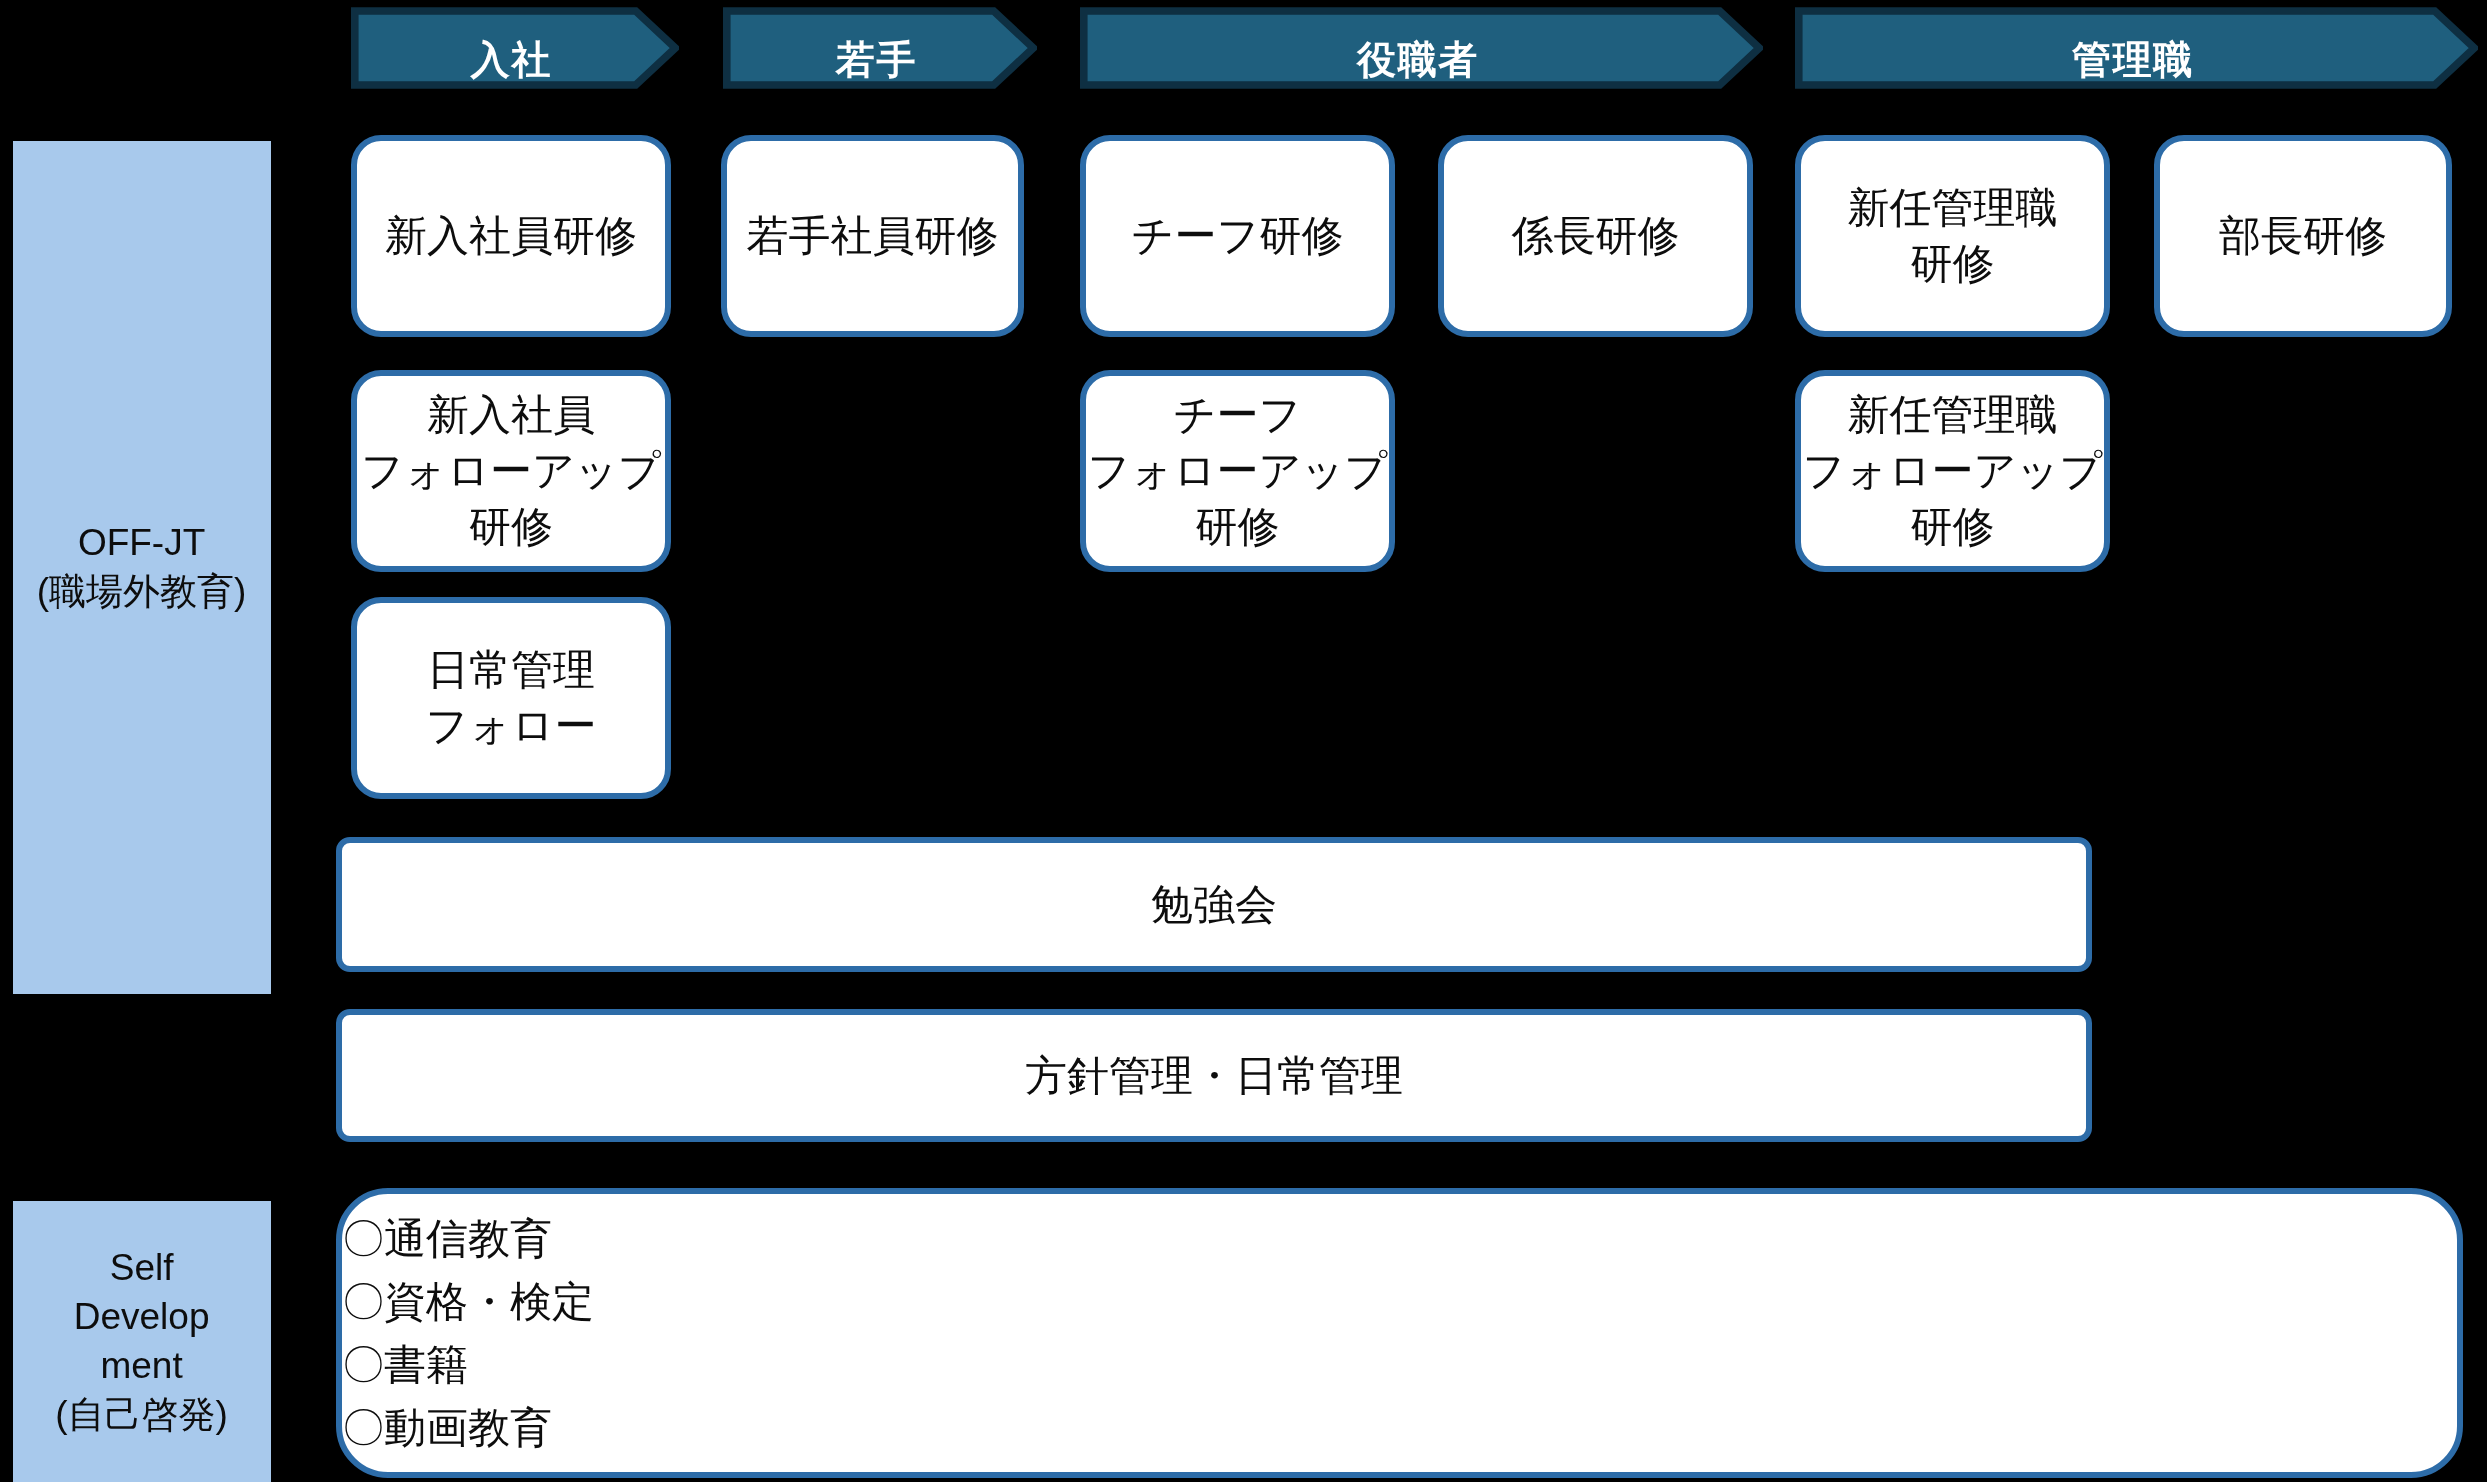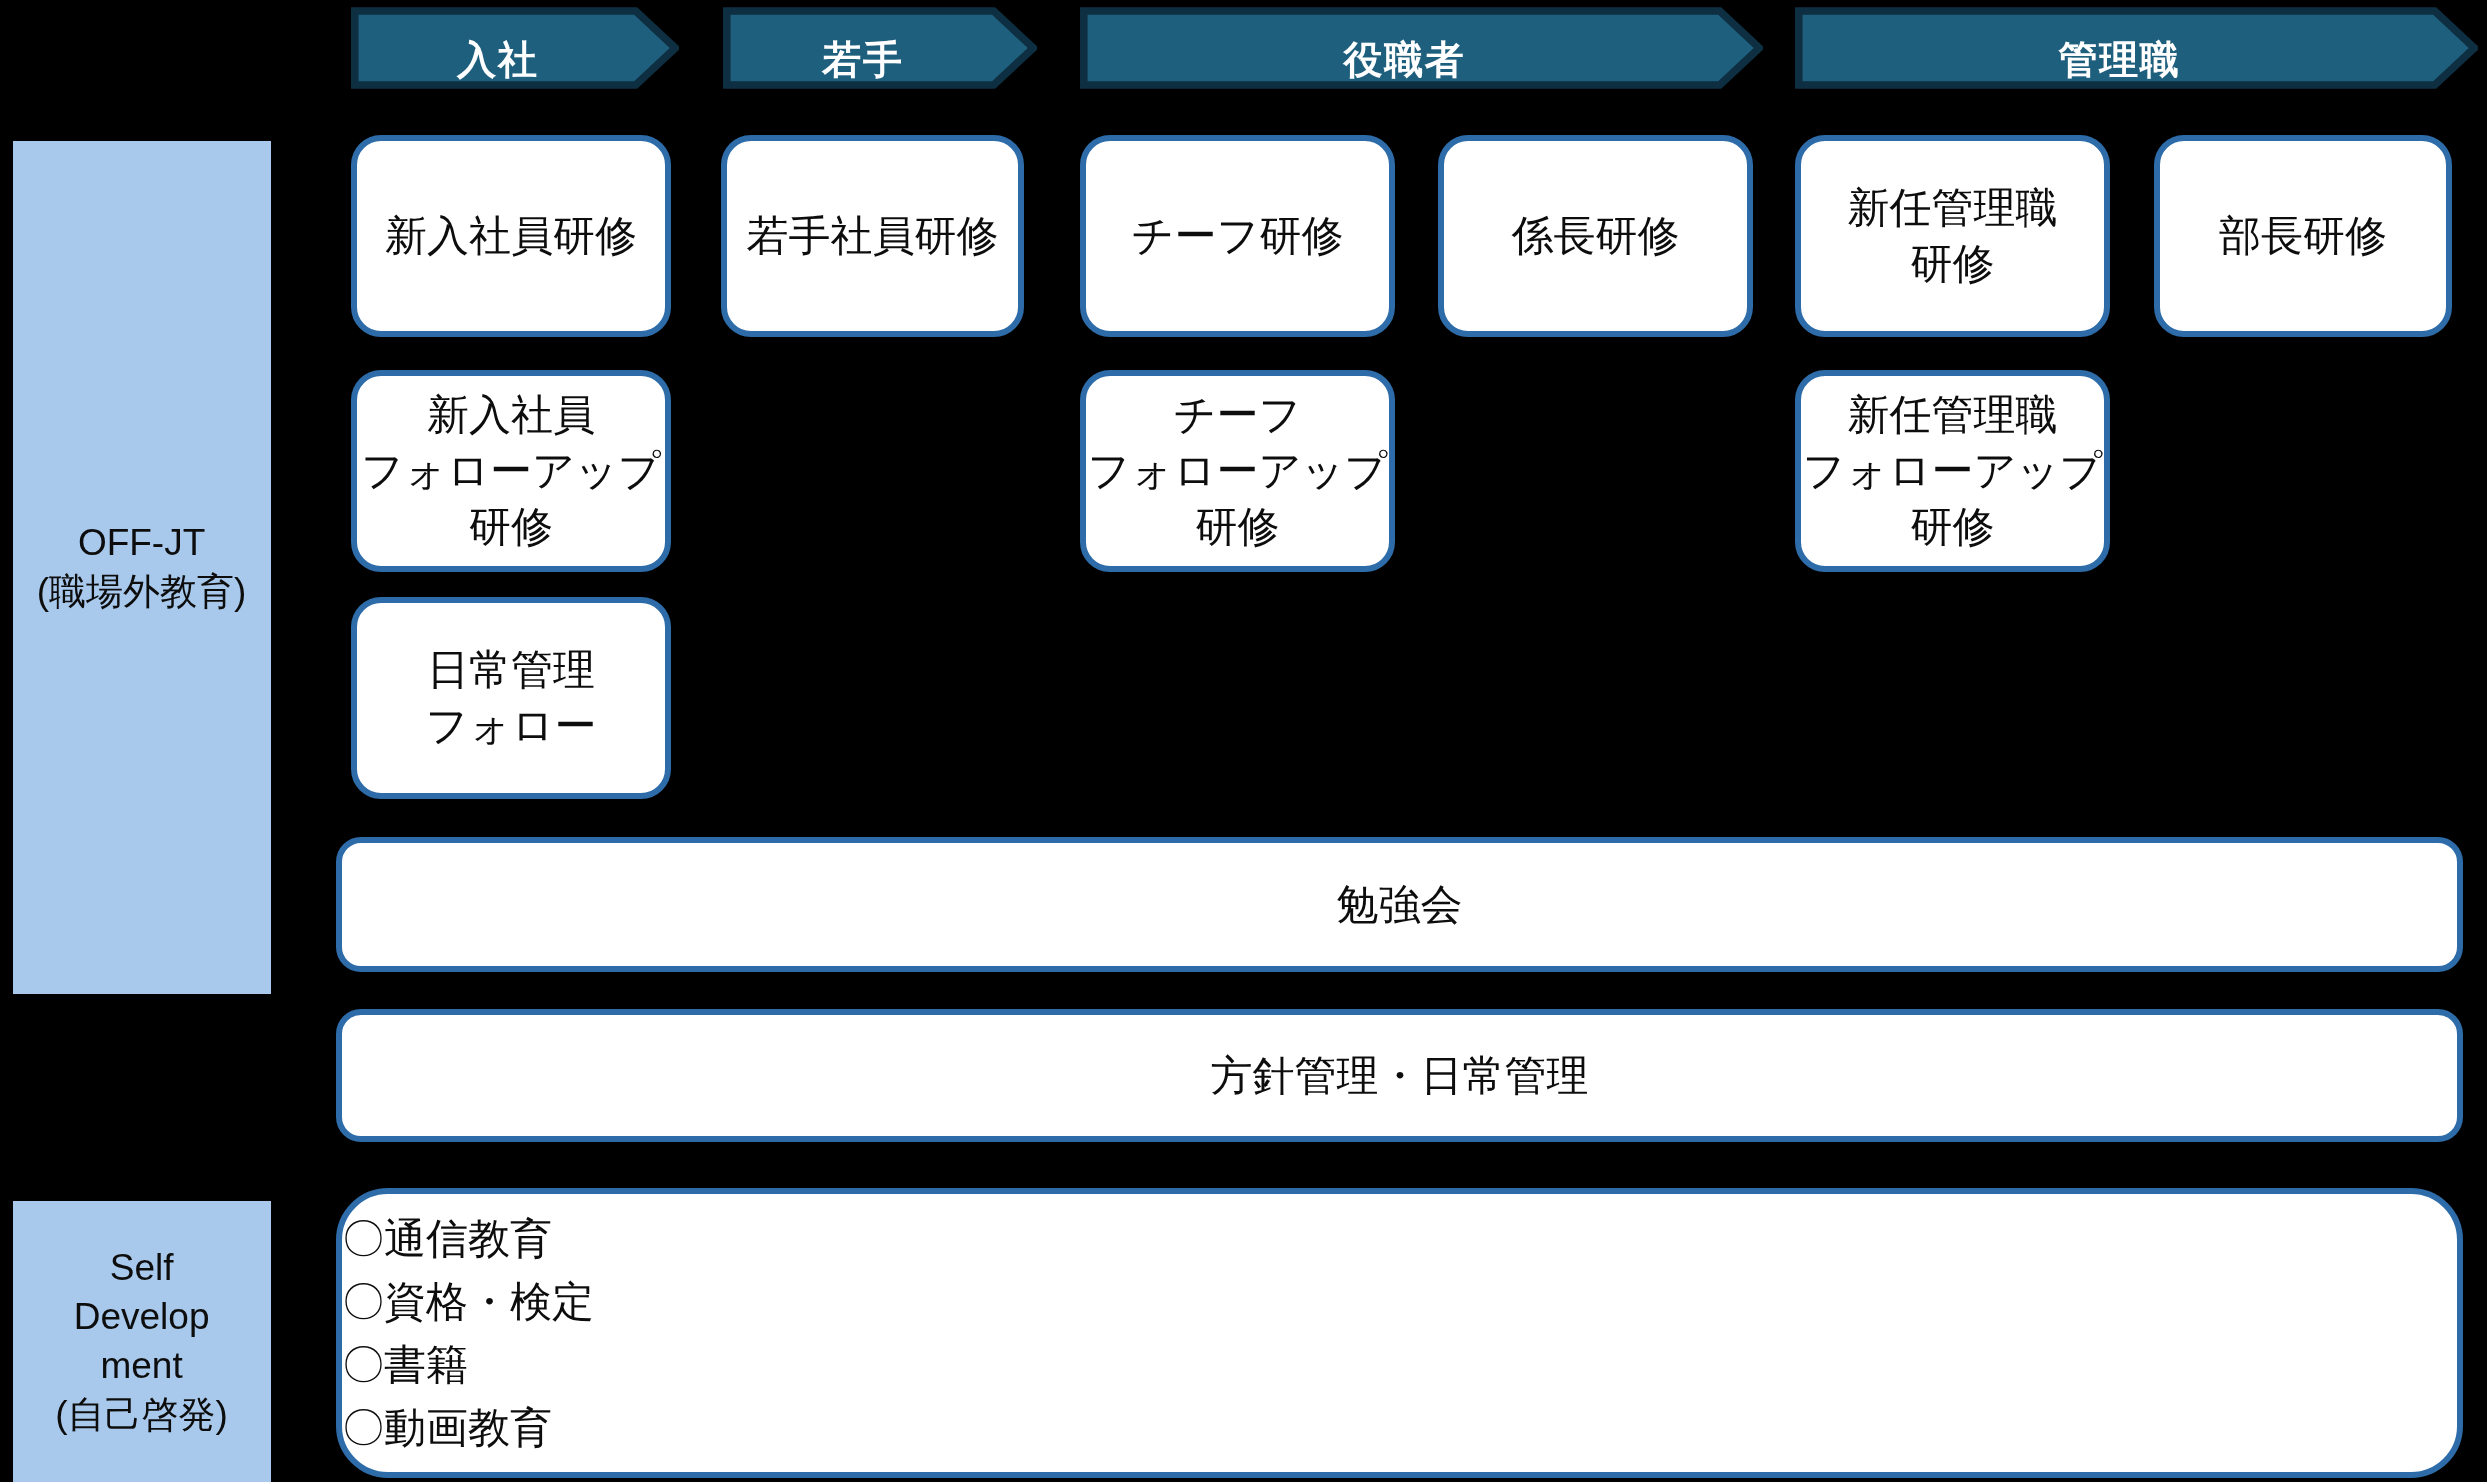--- a/index.html
+++ b/index.html
@@ -4,21 +4,21 @@
 <style>
   html,body{margin:0;padding:0;background:#000;}
   .canvas{
     position:relative;
     width:2487px;height:1482px;
     background:#000000;
     font-family:"Liberation Sans","DejaVu Sans",sans-serif;
     overflow:hidden;
   }
   
-  .arrow{position:absolute;top:6.7px;height:106px;}
+  .arrow{position:absolute;top:6.7px;height:106px;padding-left:27px;}
   .arrow svg{position:absolute;left:0;top:0;display:block;}
   .arrow-label{
     position:absolute;left:0;right:34px;top:0;bottom:0;
     display:flex;align-items:center;justify-content:center;
     color:#FFFFFF;font-size:39px;font-weight:bold;
     letter-spacing:1.7px;white-space:pre-line;text-align:center;
   }
   
   .side{
     position:absolute;left:12.6px;width:258px;
@@ -32,24 +32,24 @@
     position:absolute;
     background:#FFFFFF;
     border:6.7px solid #2D6CA8;
     border-radius:30px;
     box-sizing:border-box;
     display:flex;align-items:center;justify-content:center;
     color:#0D0D0D;font-size:42px;line-height:1.34;
     text-align:center;white-space:pre-line;
   }
   .bar{
-    position:absolute;left:336px;width:2127px;
+    position:absolute;left:336px;width:1756px;
     background:#FFFFFF;
     border:6.7px solid #2D6CA8;
-    border-radius:25px;
+    border-radius:14px;
     box-sizing:border-box;
     display:flex;align-items:center;justify-content:center;
     color:#0D0D0D;font-size:42px;text-align:center;
   }
   .selfdev-box{
     position:absolute;left:336px;width:2127px;top:1188px;height:290px;
     background:#FFFFFF;
     border:6.7px solid #2D6CA8;
     border-radius:52px;
     box-sizing:border-box;

